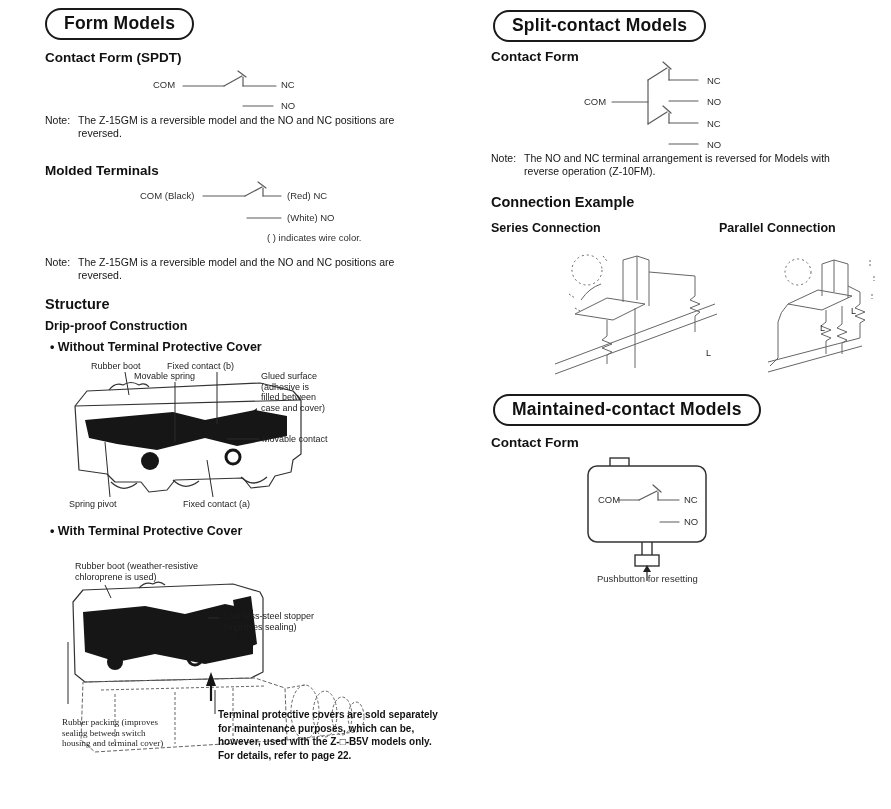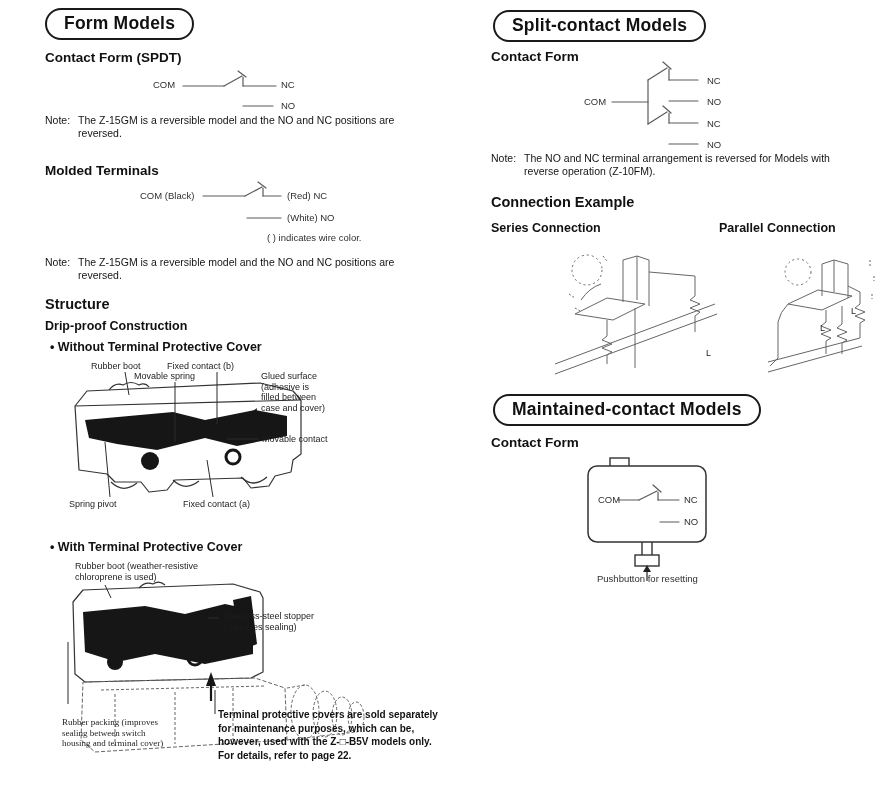--- a/index.html
+++ b/index.html
@@ -103,21 +103,21 @@
     <span class="abs lbl" style="left:112px;top:3px;">Fixed contact (b)</span>
     <span class="abs lbl pre" style="left:198px;top:13px;width:95px;margin-left:8px;">Glued surface
 (adhesive is
 filled between
 case and cover)</span>
     <span class="abs lbl" style="left:207px;top:76px;">Movable contact</span>
     <span class="abs lbl" style="left:14px;top:141px;">Spring pivot</span>
     <span class="abs lbl" style="left:128px;top:141px;">Fixed contact (a)</span>
   </div>
 
-  <div class="abs h-sub" style="left:50px;top:540px;">• With Terminal Protective Cover</div>
+  <div class="abs h-sub" style="left:50px;top:524px;">• With Terminal Protective Cover</div>
 
   <div class="abs" style="left:55px;top:554px;width:404px;height:218px;">
     <svg width="404" height="218" viewBox="0 0 404 218">
 
       <path class="sketch" d="M18,48 L28,36 L178,30 L205,38 L208,44 L208,118 L196,124 L30,128 L20,120 Z"></path>
       <path class="sketch" d="M84,34 Q90,27 98,30 Q104,26 110,31" stroke-width="1"></path>
       <path class="blob" d="M28,58 L90,52 L130,60 L170,50 L198,56 L198,100 L150,110 L100,100 L62,108 L30,98 Z"></path>
       <circle class="blob" cx="60" cy="108" r="8"></circle>
       <circle cx="140" cy="104" r="7" fill="none" stroke="#161616" stroke-width="3"></circle>
       <polygon points="178,46 196,42 202,90 186,96" fill="#161616"></polygon>

